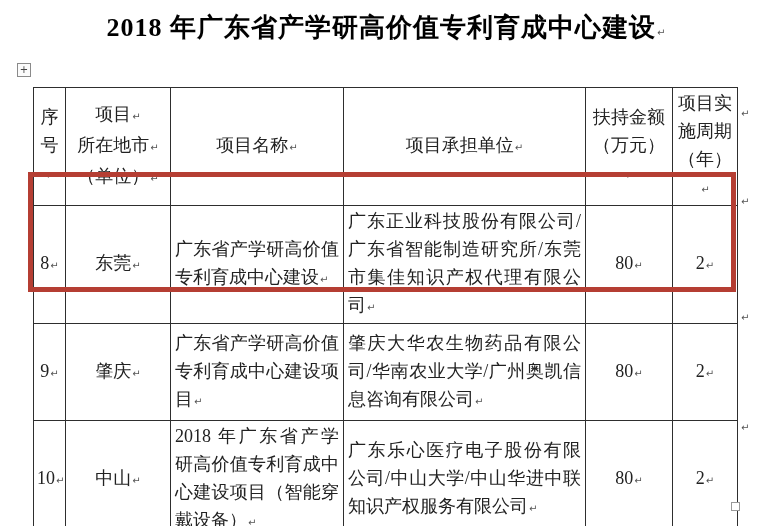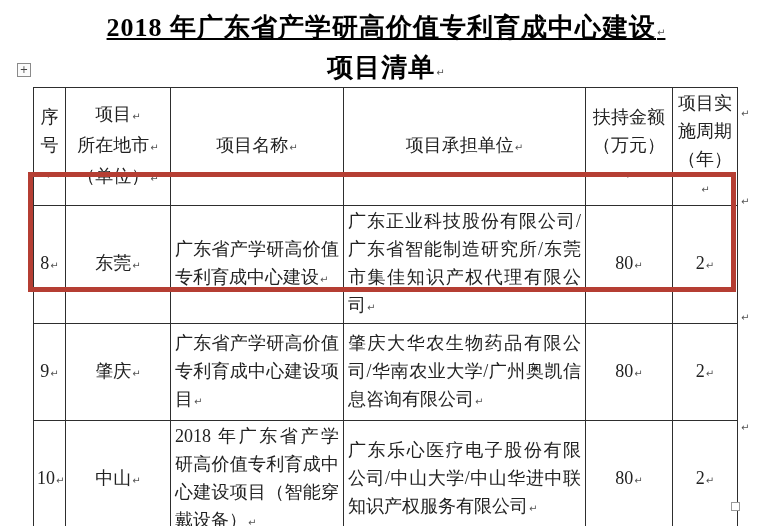--- a/index.html
+++ b/index.html
@@ -4,21 +4,21 @@
 <style>
   html,body{margin:0;padding:0;background:#ffffff;}
   .screen{
     position:relative;width:772px;height:526px;background:#ffffff;overflow:hidden;
     font-family:"Liberation Serif","DejaVu Serif",serif;color:#1d1d1d;
   }
   .title-line{
     position:absolute;left:0;width:100%;text-align:center;
     font-weight:bold;font-size:26px;letter-spacing:1px;color:#000;white-space:pre;
   }
-  .t1{top:10px;text-decoration:underline;}
+  .t1{top:10px;}
   .t2{top:50px;}
   table.doc-table{
     position:absolute;left:33px;top:87px;width:704px;
     border-collapse:collapse;table-layout:fixed;
   }
   td,th{
     border:1px solid #2e2e2e;
     font-size:18px;line-height:28px;font-weight:normal;color:#222;
     vertical-align:middle;text-align:center;
     padding:1px 3px;white-space:pre-line;overflow:hidden;
@@ -51,21 +51,20 @@
     font-size:11px;color:#666;line-height:11px;
   }
   .m-head{top:108px;} .m-r8{top:196px;} .m-r9{top:312px;} .m-r10{top:422px;}
 </style>
 </head>
 <body>
 
 <div class="screen">
 
   <div class="title-line t1">2018 年广东省产学研高价值专利育成中心建设<span class="pmark">↵</span></div>
-  <div class="title-line t2">项目清单<span class="pmark">↵</span></div>
 
   <div class="move-handle"><span>+</span></div>
 
   <table class="doc-table">
     <colgroup>
       <col style="width:32px">
         <col style="width:105px">
         <col style="width:173px">
       <col style="width:242px">
         <col style="width:87px">

